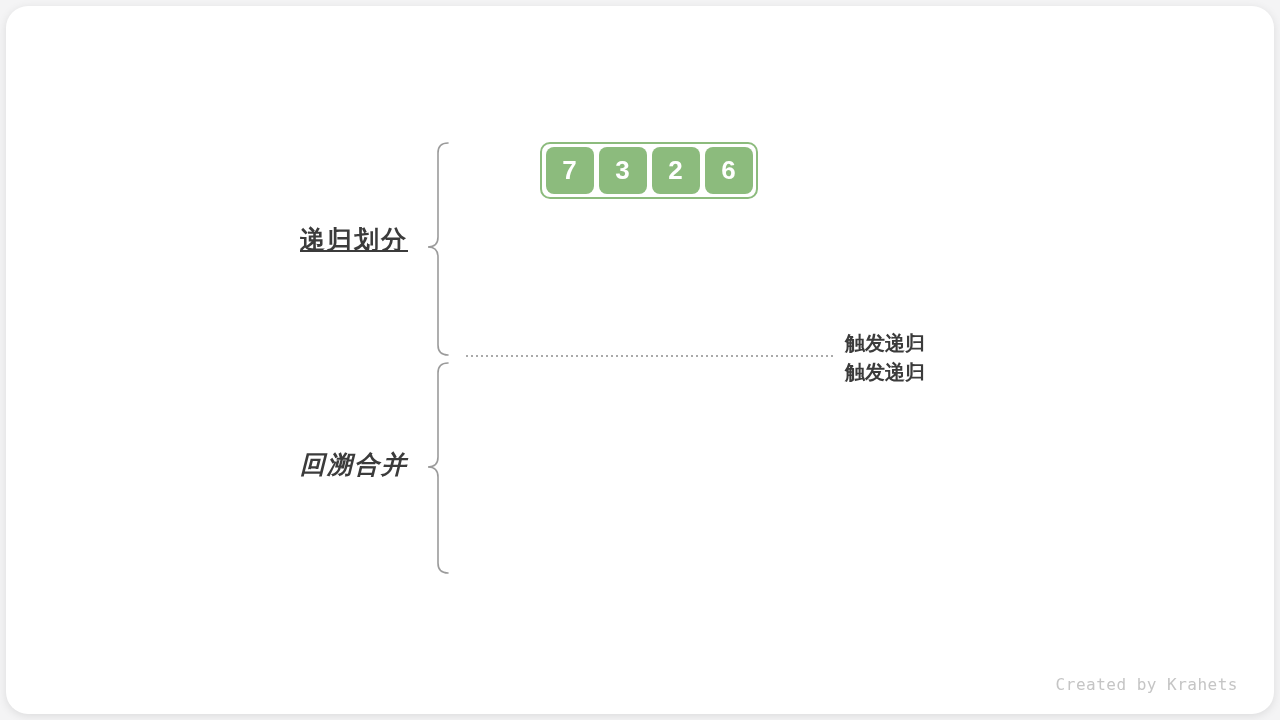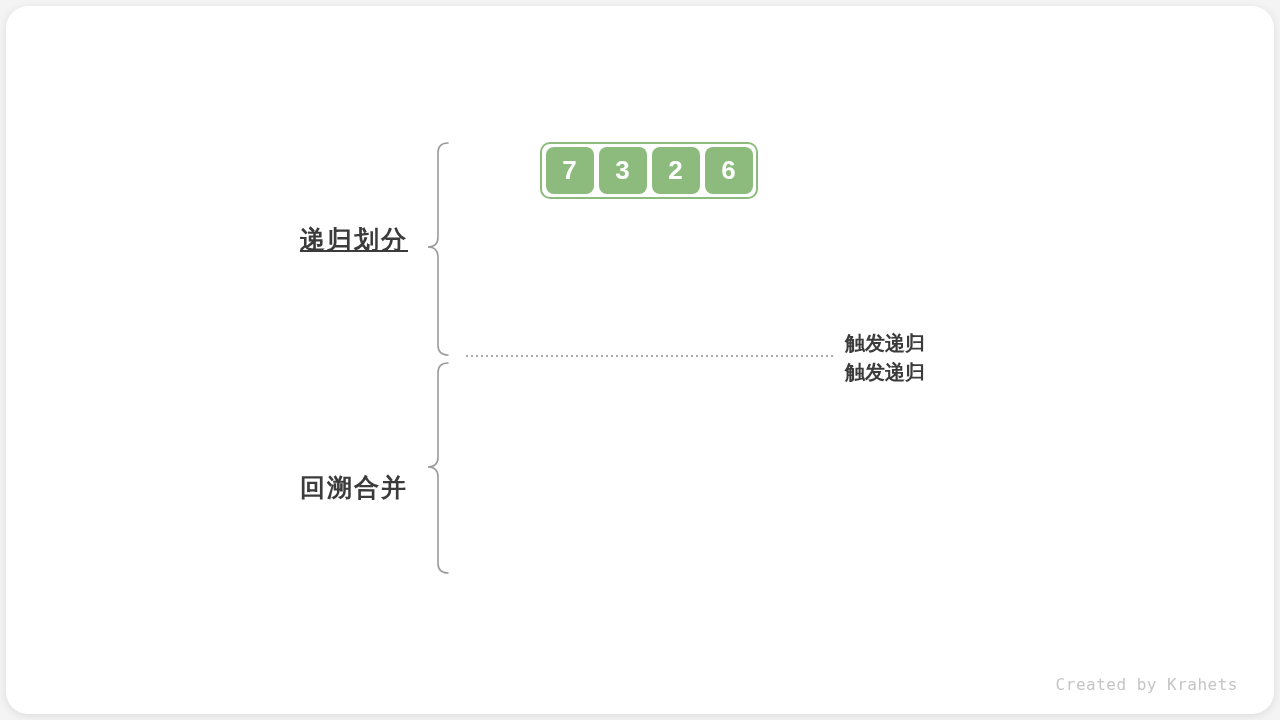--- a/index.html
+++ b/index.html
@@ -56,21 +56,21 @@
     left:300px;
     width:116px;
     font-size:25px;
     font-weight:bold;
     letter-spacing:2px;
     color:var(--label-text);
     line-height:30px;
     white-space:nowrap;
   }
   .side-label.divide{top:224px;text-decoration:underline;}
-  .side-label.merge{top:472px;}
+  .side-label.merge{top:449px;font-style:italic;}
   
   .brace{
     position:absolute;
     left:423px;
     width:30px;
   }
   .brace.b1{top:139px;height:220px;}
   .brace.b2{top:359px;height:219px;}
   .brace path{
     fill:none;

